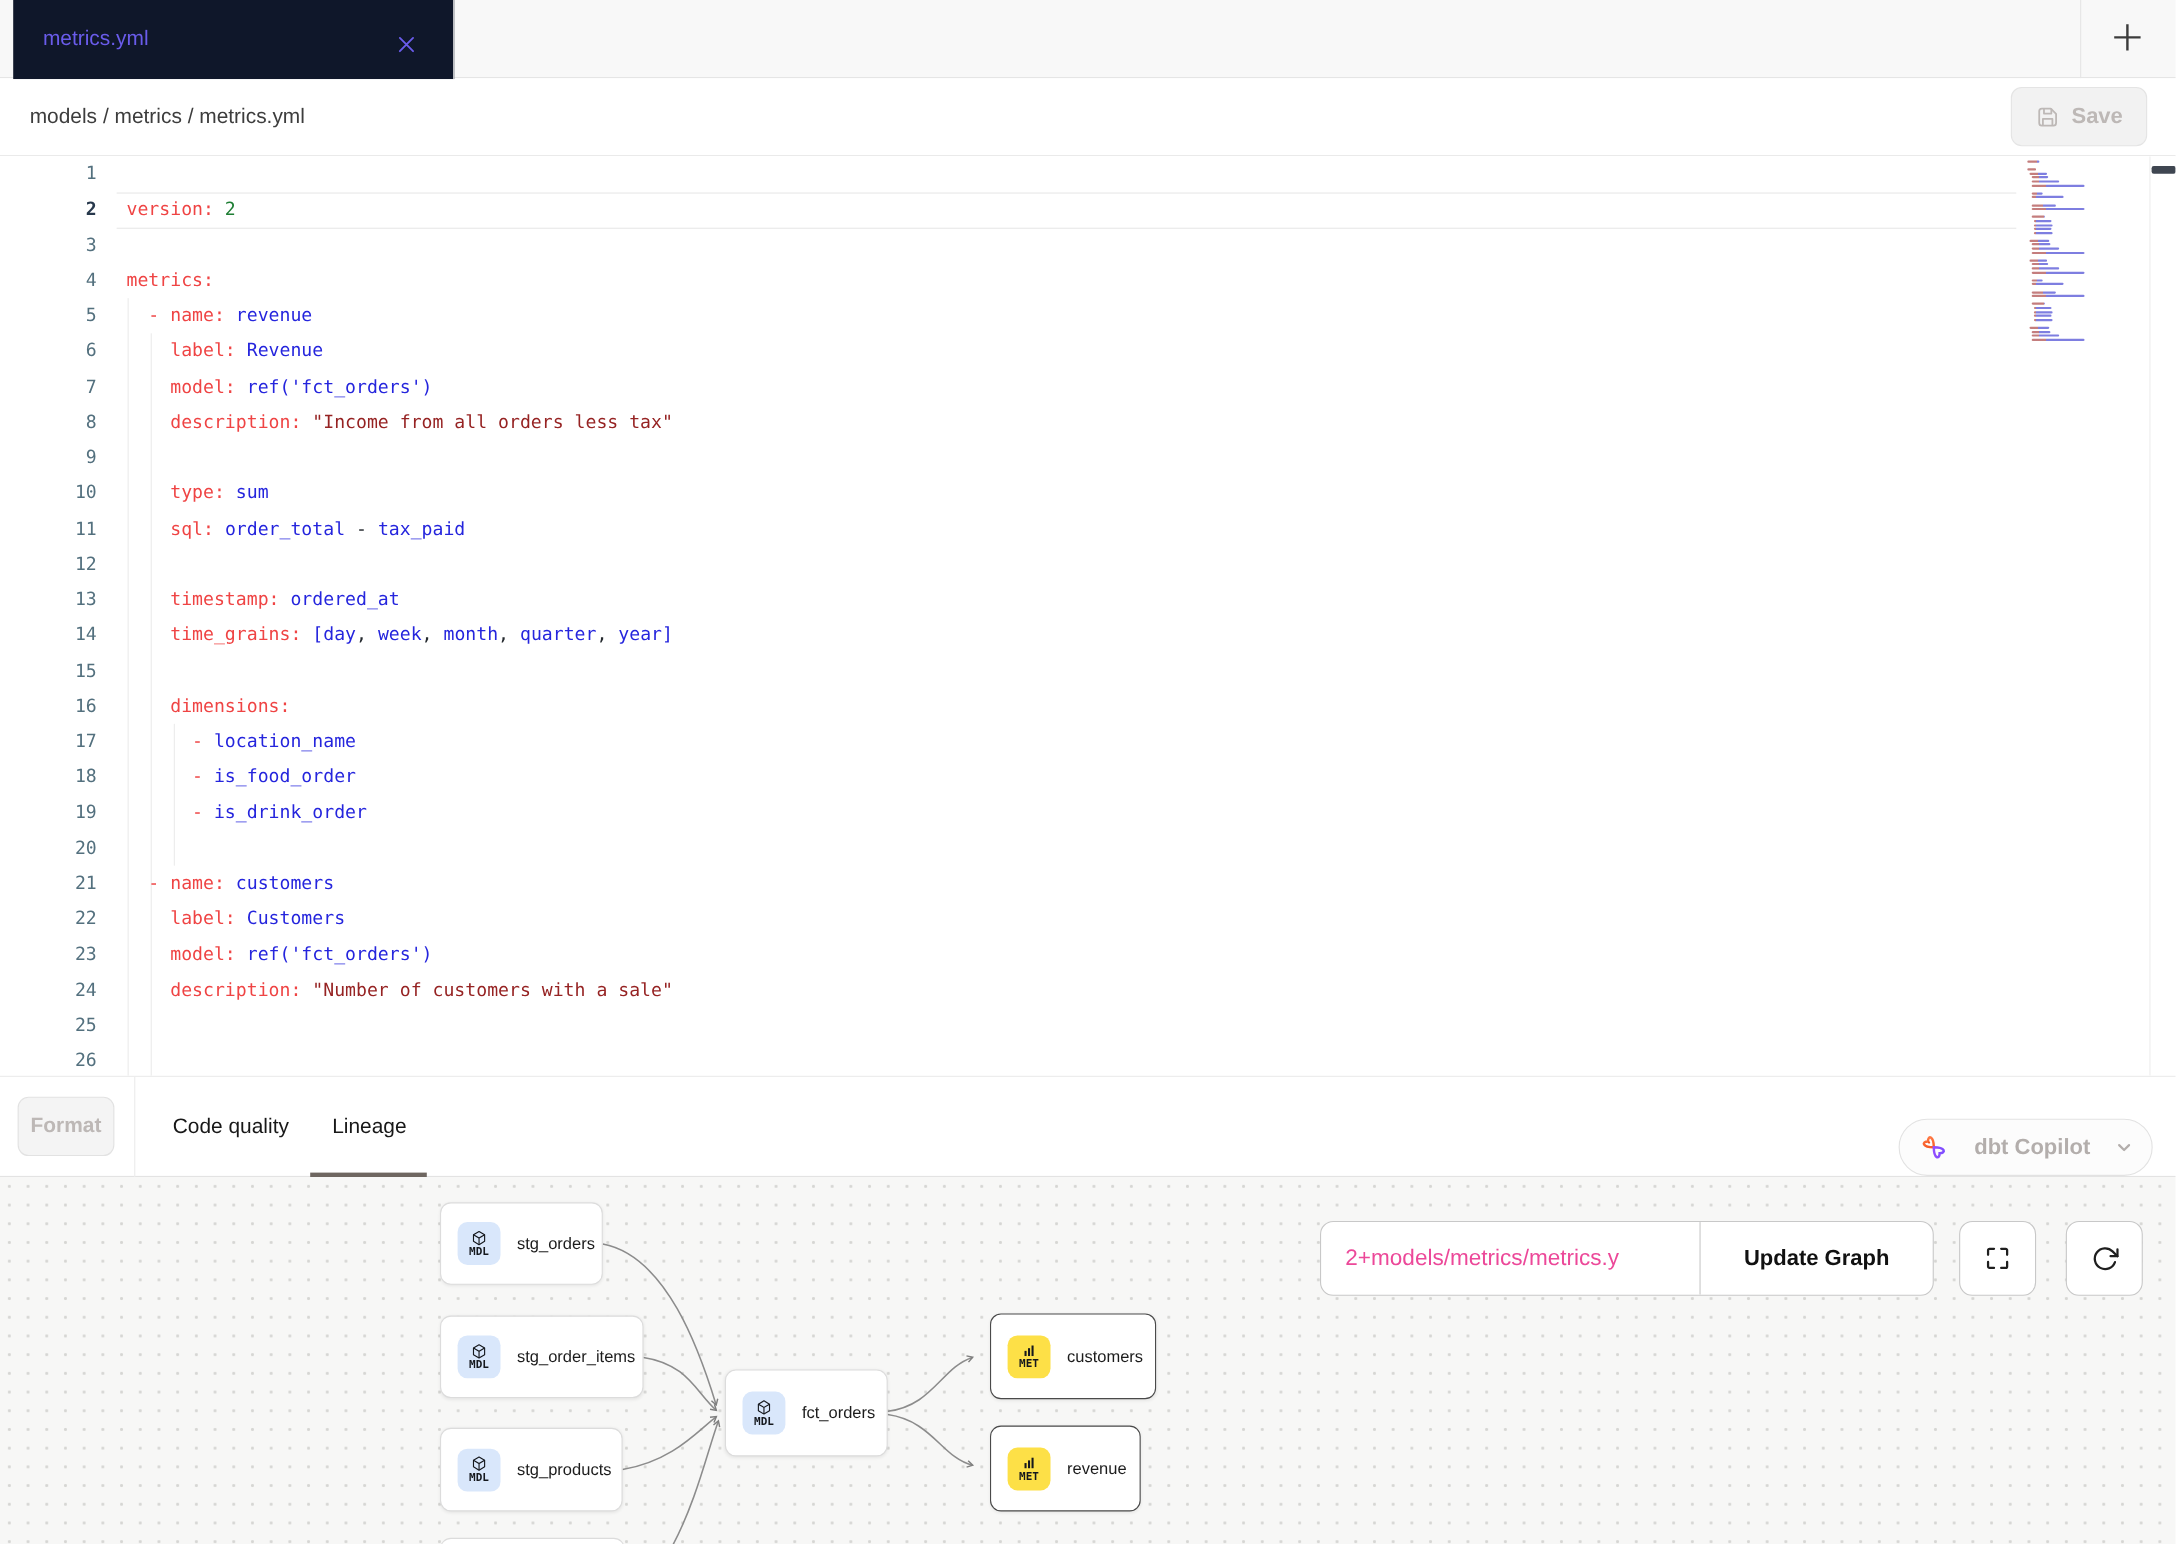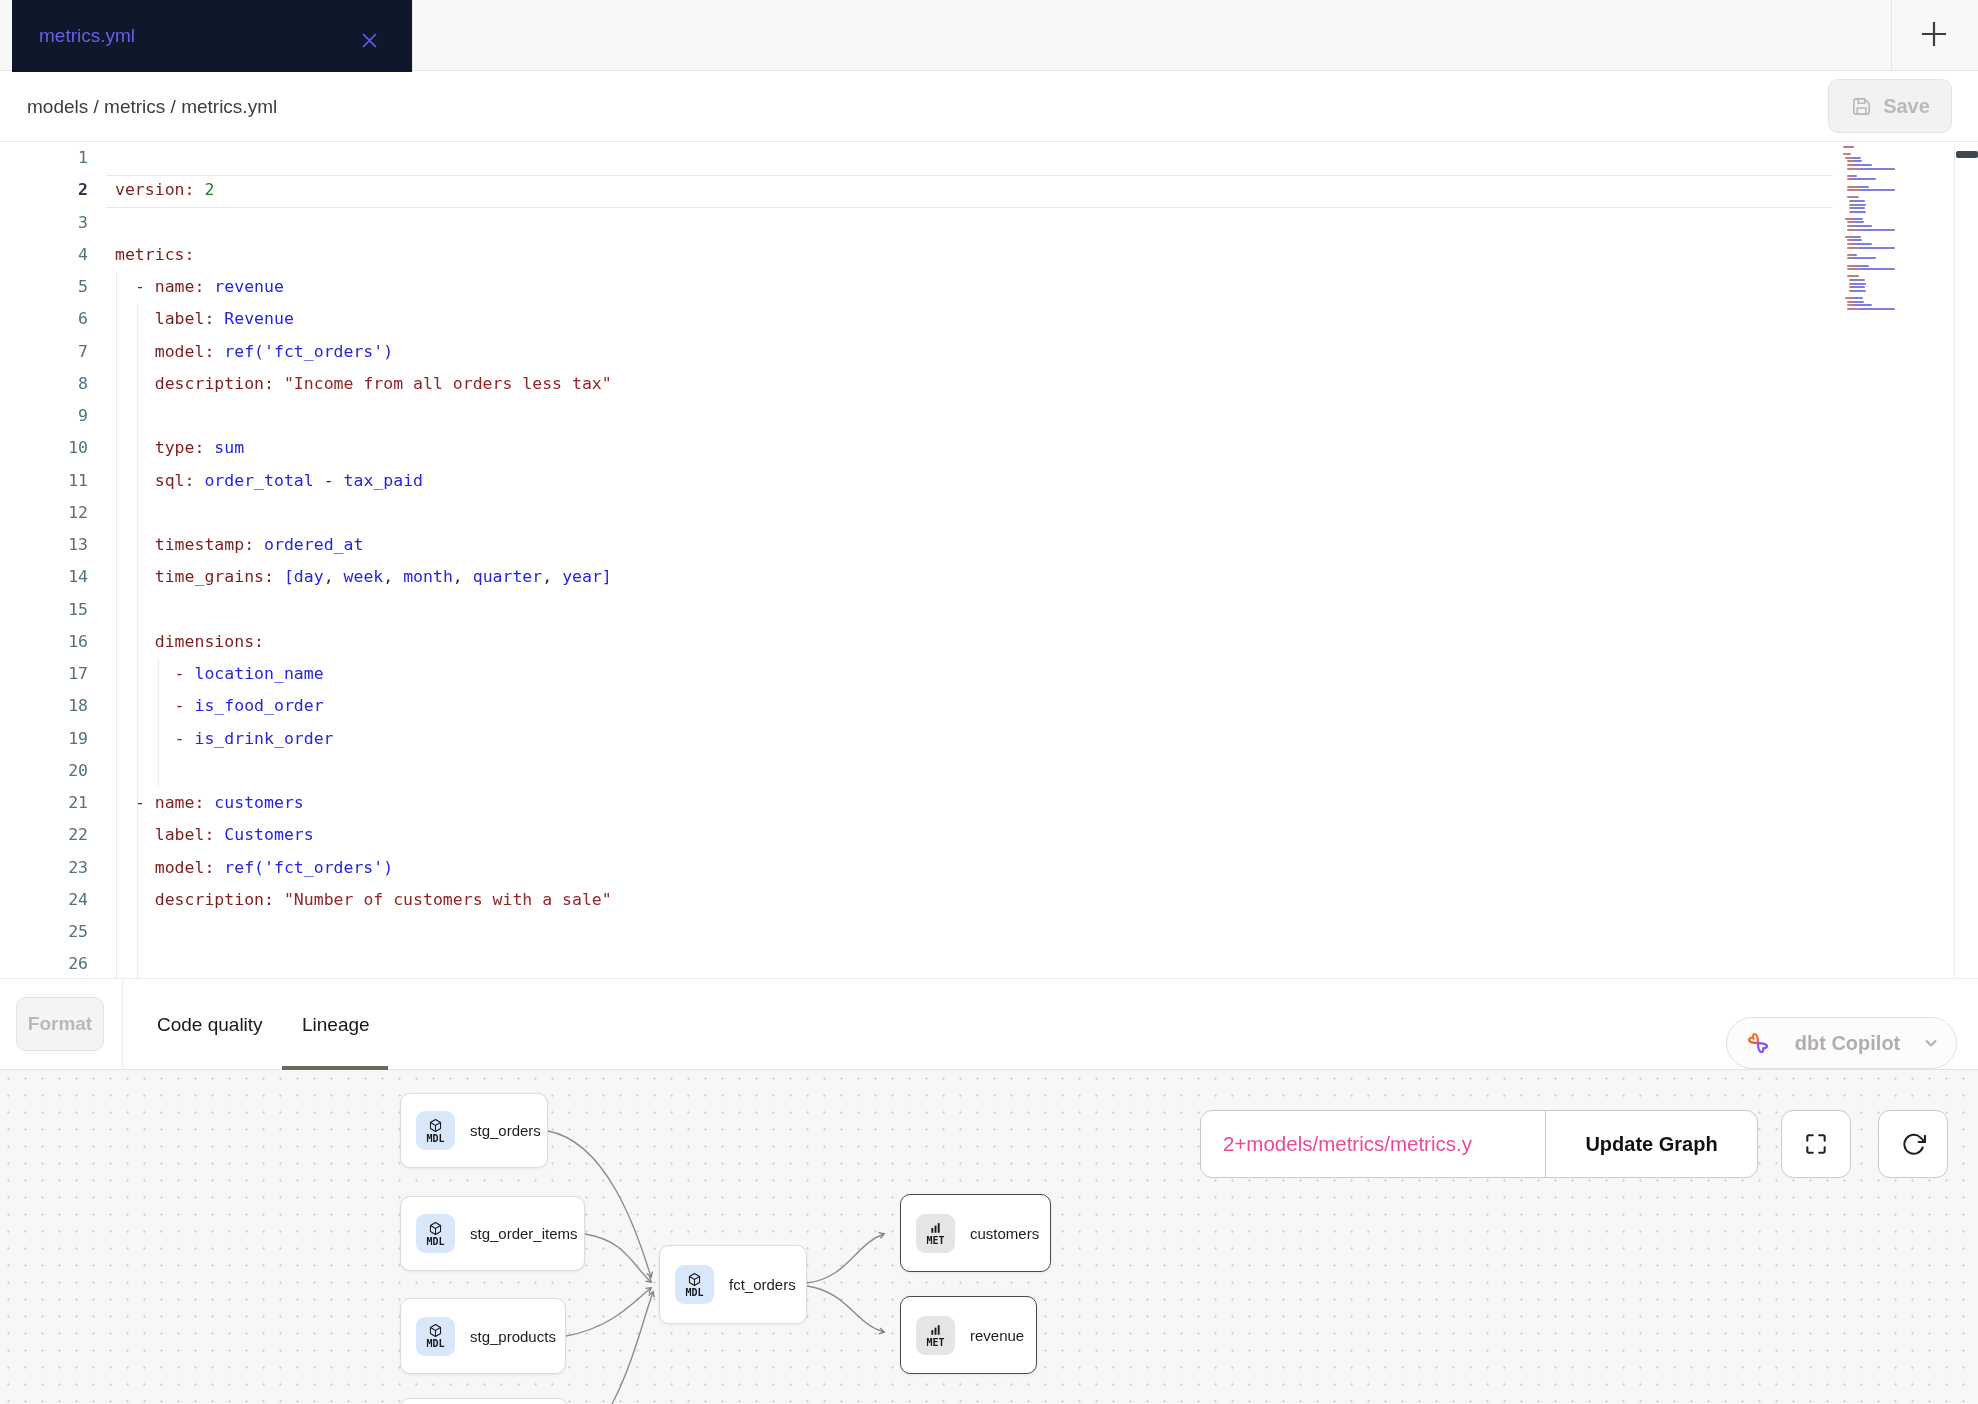--- a/index.html
+++ b/index.html
@@ -21,21 +21,21 @@
   .save-btn { position:absolute; left:1828px; top:7px; width:124px; height:54px; background:#f2f2f2; border:1px solid #e4e4e4; border-radius:10px; display:flex; align-items:center; justify-content:center; gap:10px; }
   .save-btn span { font-size:20px; font-weight:600; color:#bdb8b6; }
 
   
   .editor { position:absolute; left:0; top:142px; width:1978px; height:836px; background:#fff; overflow:hidden; }
   .gutter { position:absolute; left:0; top:0; width:88px; }
   .gutter-num { height:32.25px; line-height:32.25px; text-align:right; font-family:"DejaVu Sans Mono", monospace; font-size:16.5px; color:#53707e; }
   .gutter-num.active { color:#27384c; font-weight:bold; }
   .code-lines { position:absolute; left:115px; top:0; right:140px; }
   .code-line { height:32.25px; line-height:32.25px; white-space:pre; font-family:"DejaVu Sans Mono", monospace; font-size:16.5px; color:#24292e; }
-  .tk-key { color:#7f1d1d; } .tk-val { color:#2525dd; } .tk-num { color:#1e7e34; }
+  .tk-key { color:#ef4444; } .tk-val { color:#2525dd; } .tk-num { color:#1e7e34; }
   .tk-str { color:#962323; } .tk-plain { color:#24292e; }
   .active-line { position:absolute; left:106px; top:33px; width:1727px; height:33px; border-top:1px solid #e8e8e8; border-bottom:1px solid #e8e8e8; }
   .iguide { position:absolute; width:1px; background:#ececec; }
   .g1 { left:116px; top:129px; height:819px; } 
   .g2 { left:137px; top:161px; height:787px; }
   .g3 { left:158px; top:516px; height:129px; }
   .minimap { position:absolute; left:1843px; top:4px; width:105px; }
   .mm-row { height:2px; margin-bottom:1.6px; border-radius:1px; opacity:.75; }
   .scrollstrip { position:absolute; left:1954px; top:0; width:1px; height:836px; background:#ededed; }
   .scrollbar-ind { position:absolute; left:1956px; top:9px; width:22px; height:7px; background:#3f4651; border-radius:2px; }
@@ -52,21 +52,21 @@
   .copilot-btn .lbl { font-size:20px; font-weight:600; color:#b3aeac; flex:1; text-align:center; }
 
   
   .canvas { position:absolute; left:0; top:1070px; width:1978px; height:334px; background:#f7f7f6;
             background-image:radial-gradient(#d6d6d4 1.2px, transparent 1.4px); background-size:17px 17px; }
   .edges { position:absolute; left:0; top:0; width:1978px; height:334px; pointer-events:none; }
   .node { position:absolute; background:#fff; border:1px solid #dcdcdc; border-radius:10px; box-shadow:0 1px 3px rgba(0,0,0,.07); display:flex; align-items:center; padding-left:15px; gap:15px; cursor:pointer; }
   .node.strong { border:1.6px solid #4a4a4a; }
   .node .badge { width:39px; height:39px; border-radius:9px; display:flex; flex-direction:column; align-items:center; justify-content:center; gap:1px; }
   .badge.mdl { background:#d9e7fb; }
-  .badge.met { background:#e5e5e5; }
+  .badge.met { background:#fde047; }
   .badge .k { font-family:"DejaVu Sans Mono", monospace; font-size:10px; font-weight:bold; color:#15181d; line-height:10px; }
   .node .nlabel { font-size:15px; color:#1c1c1c; }
   .node.partial { border-radius:10px 10px 0 0; padding:0; box-shadow:none; }
 
   .graph-controls { position:absolute; left:1200px; top:40px; height:68px; display:flex; }
   .gc-group { width:558px; height:68px; background:#fff; border:1.5px solid #c8c8c8; border-radius:12px; display:flex; overflow:hidden; }
   .gc-input { width:344px; height:100%; border:none; outline:none; background:transparent; padding-left:22px; font-family:"Liberation Sans", sans-serif; font-size:20.5px; color:#ec4899; }
   .gc-sep { width:1px; background:#c8c8c8; }
   .gc-update { flex:1; display:flex; align-items:center; justify-content:center; font-size:20px; font-weight:600; color:#111; cursor:pointer; }
   .sq-btn { position:absolute; top:40px; width:70px; height:68px; background:#fff; border:1.5px solid #c8c8c8; border-radius:12px; display:flex; align-items:center; justify-content:center; cursor:pointer; }

